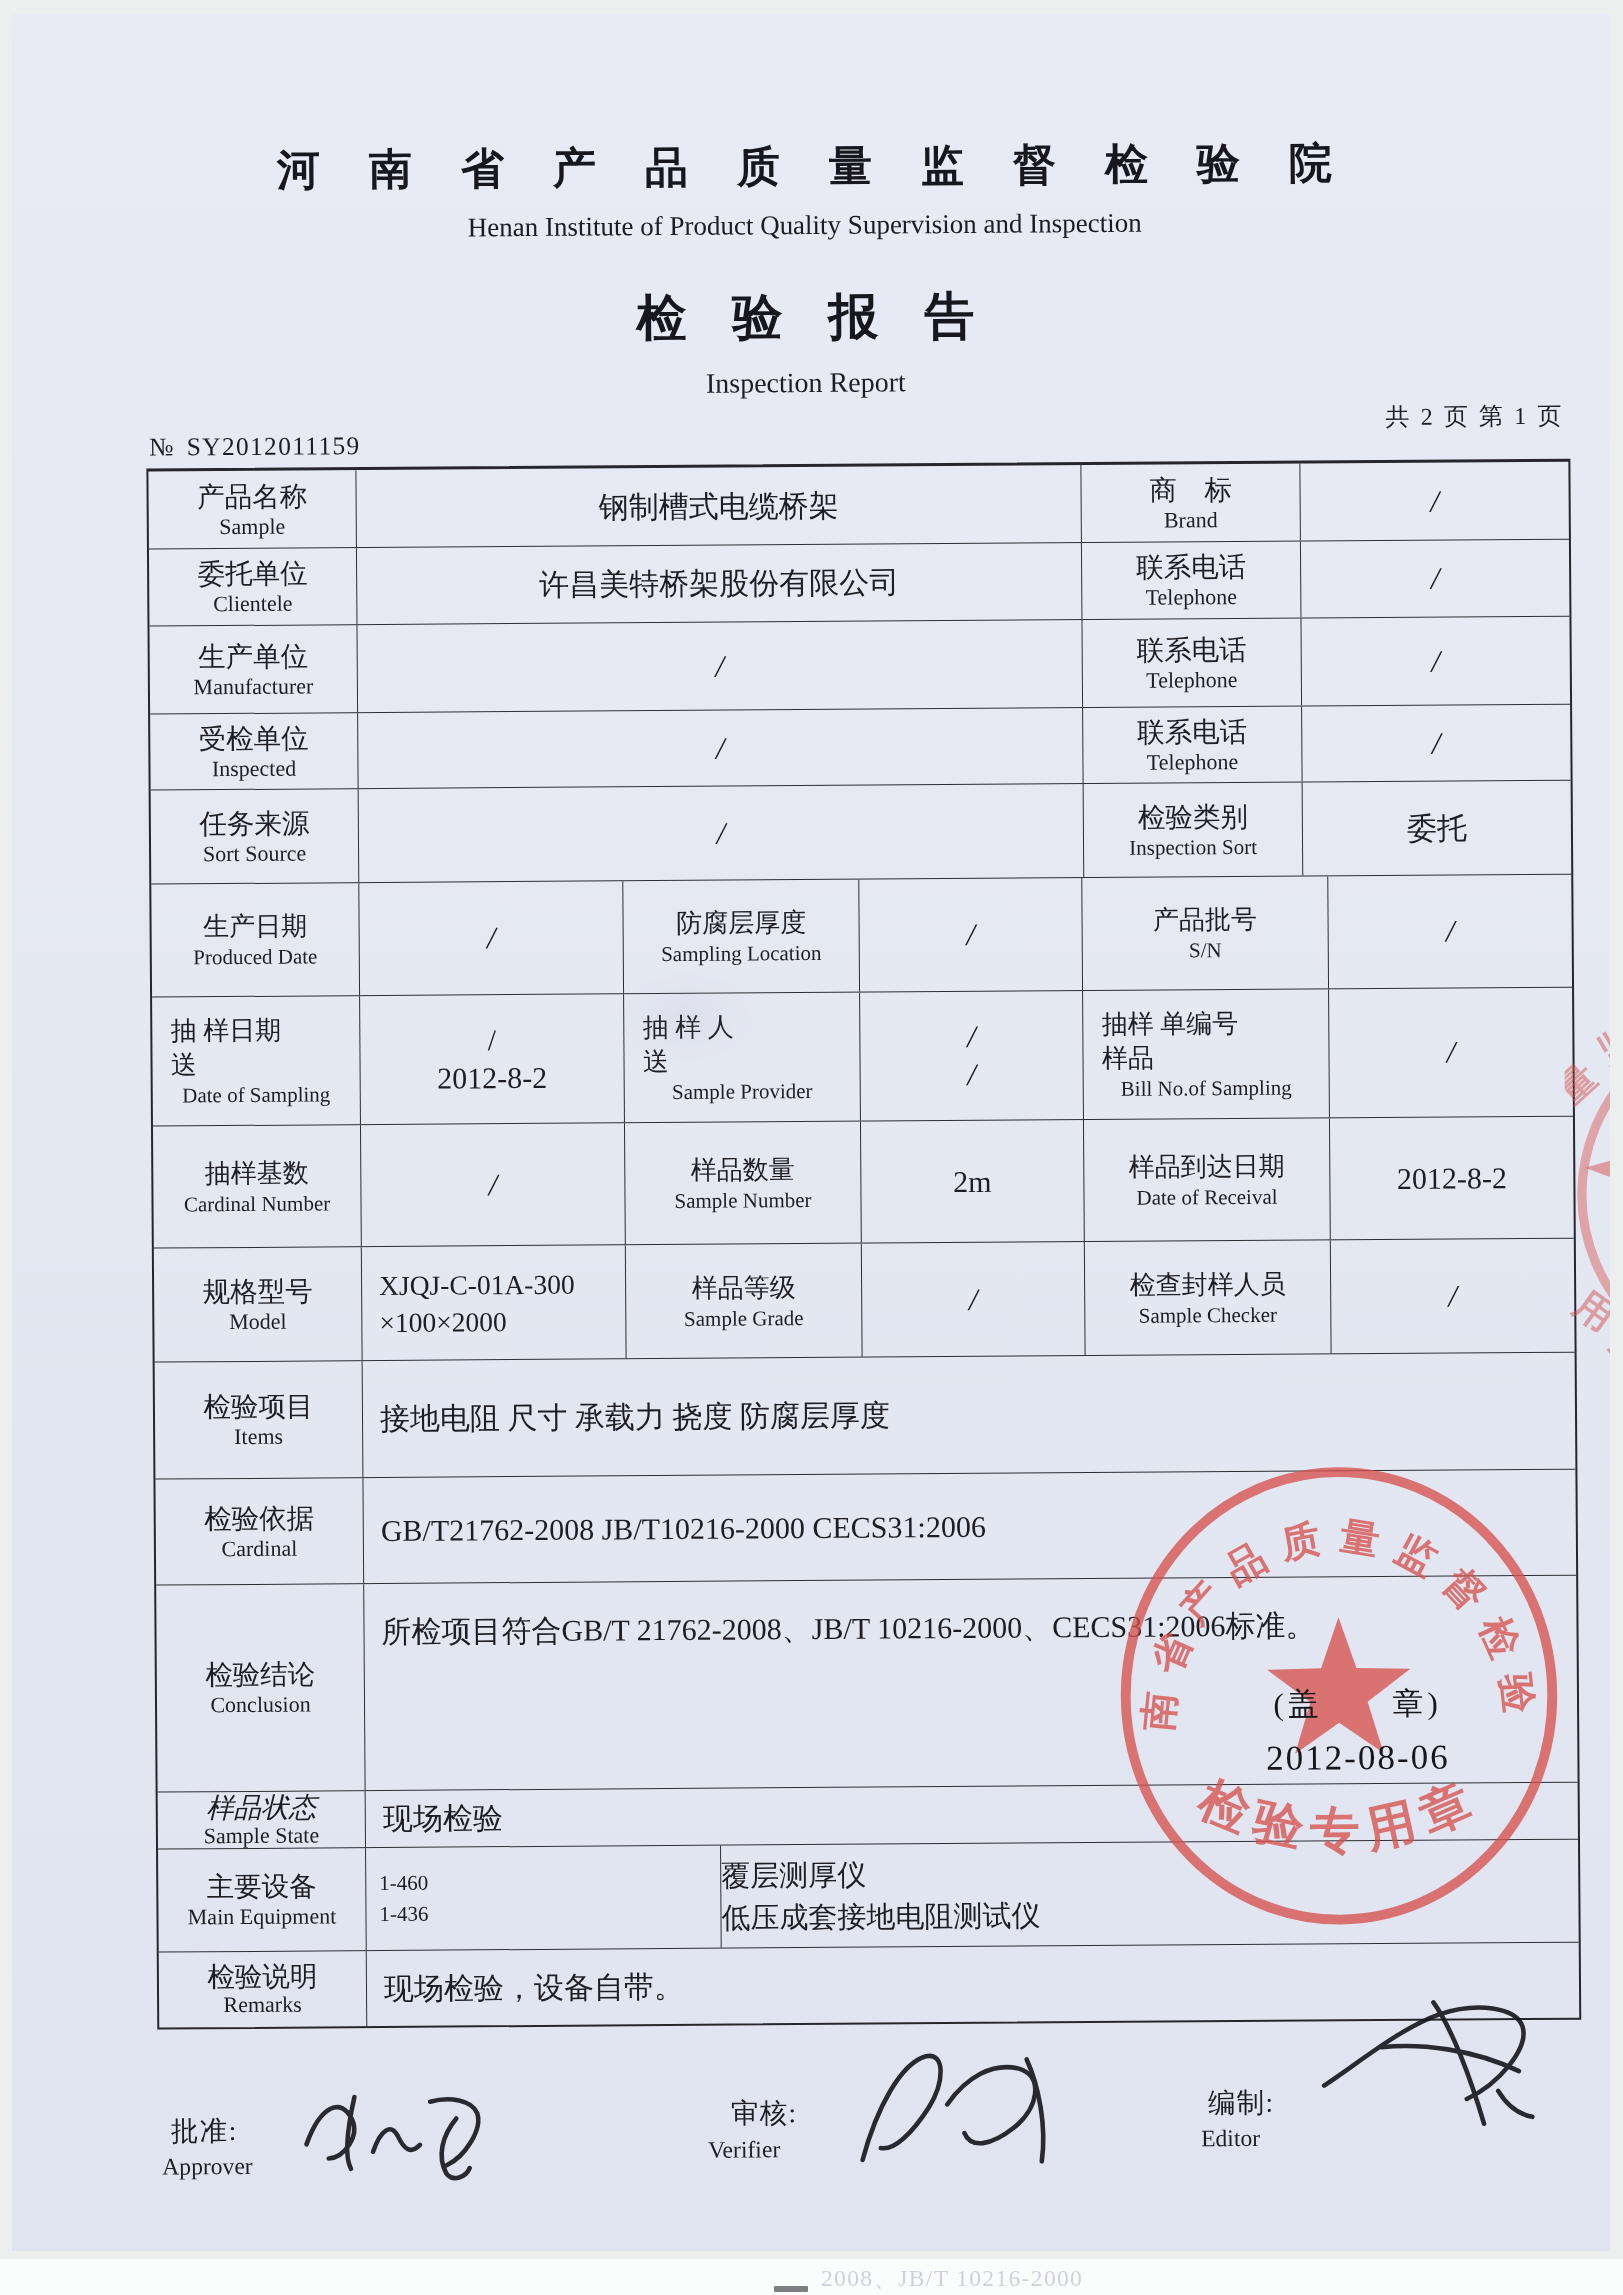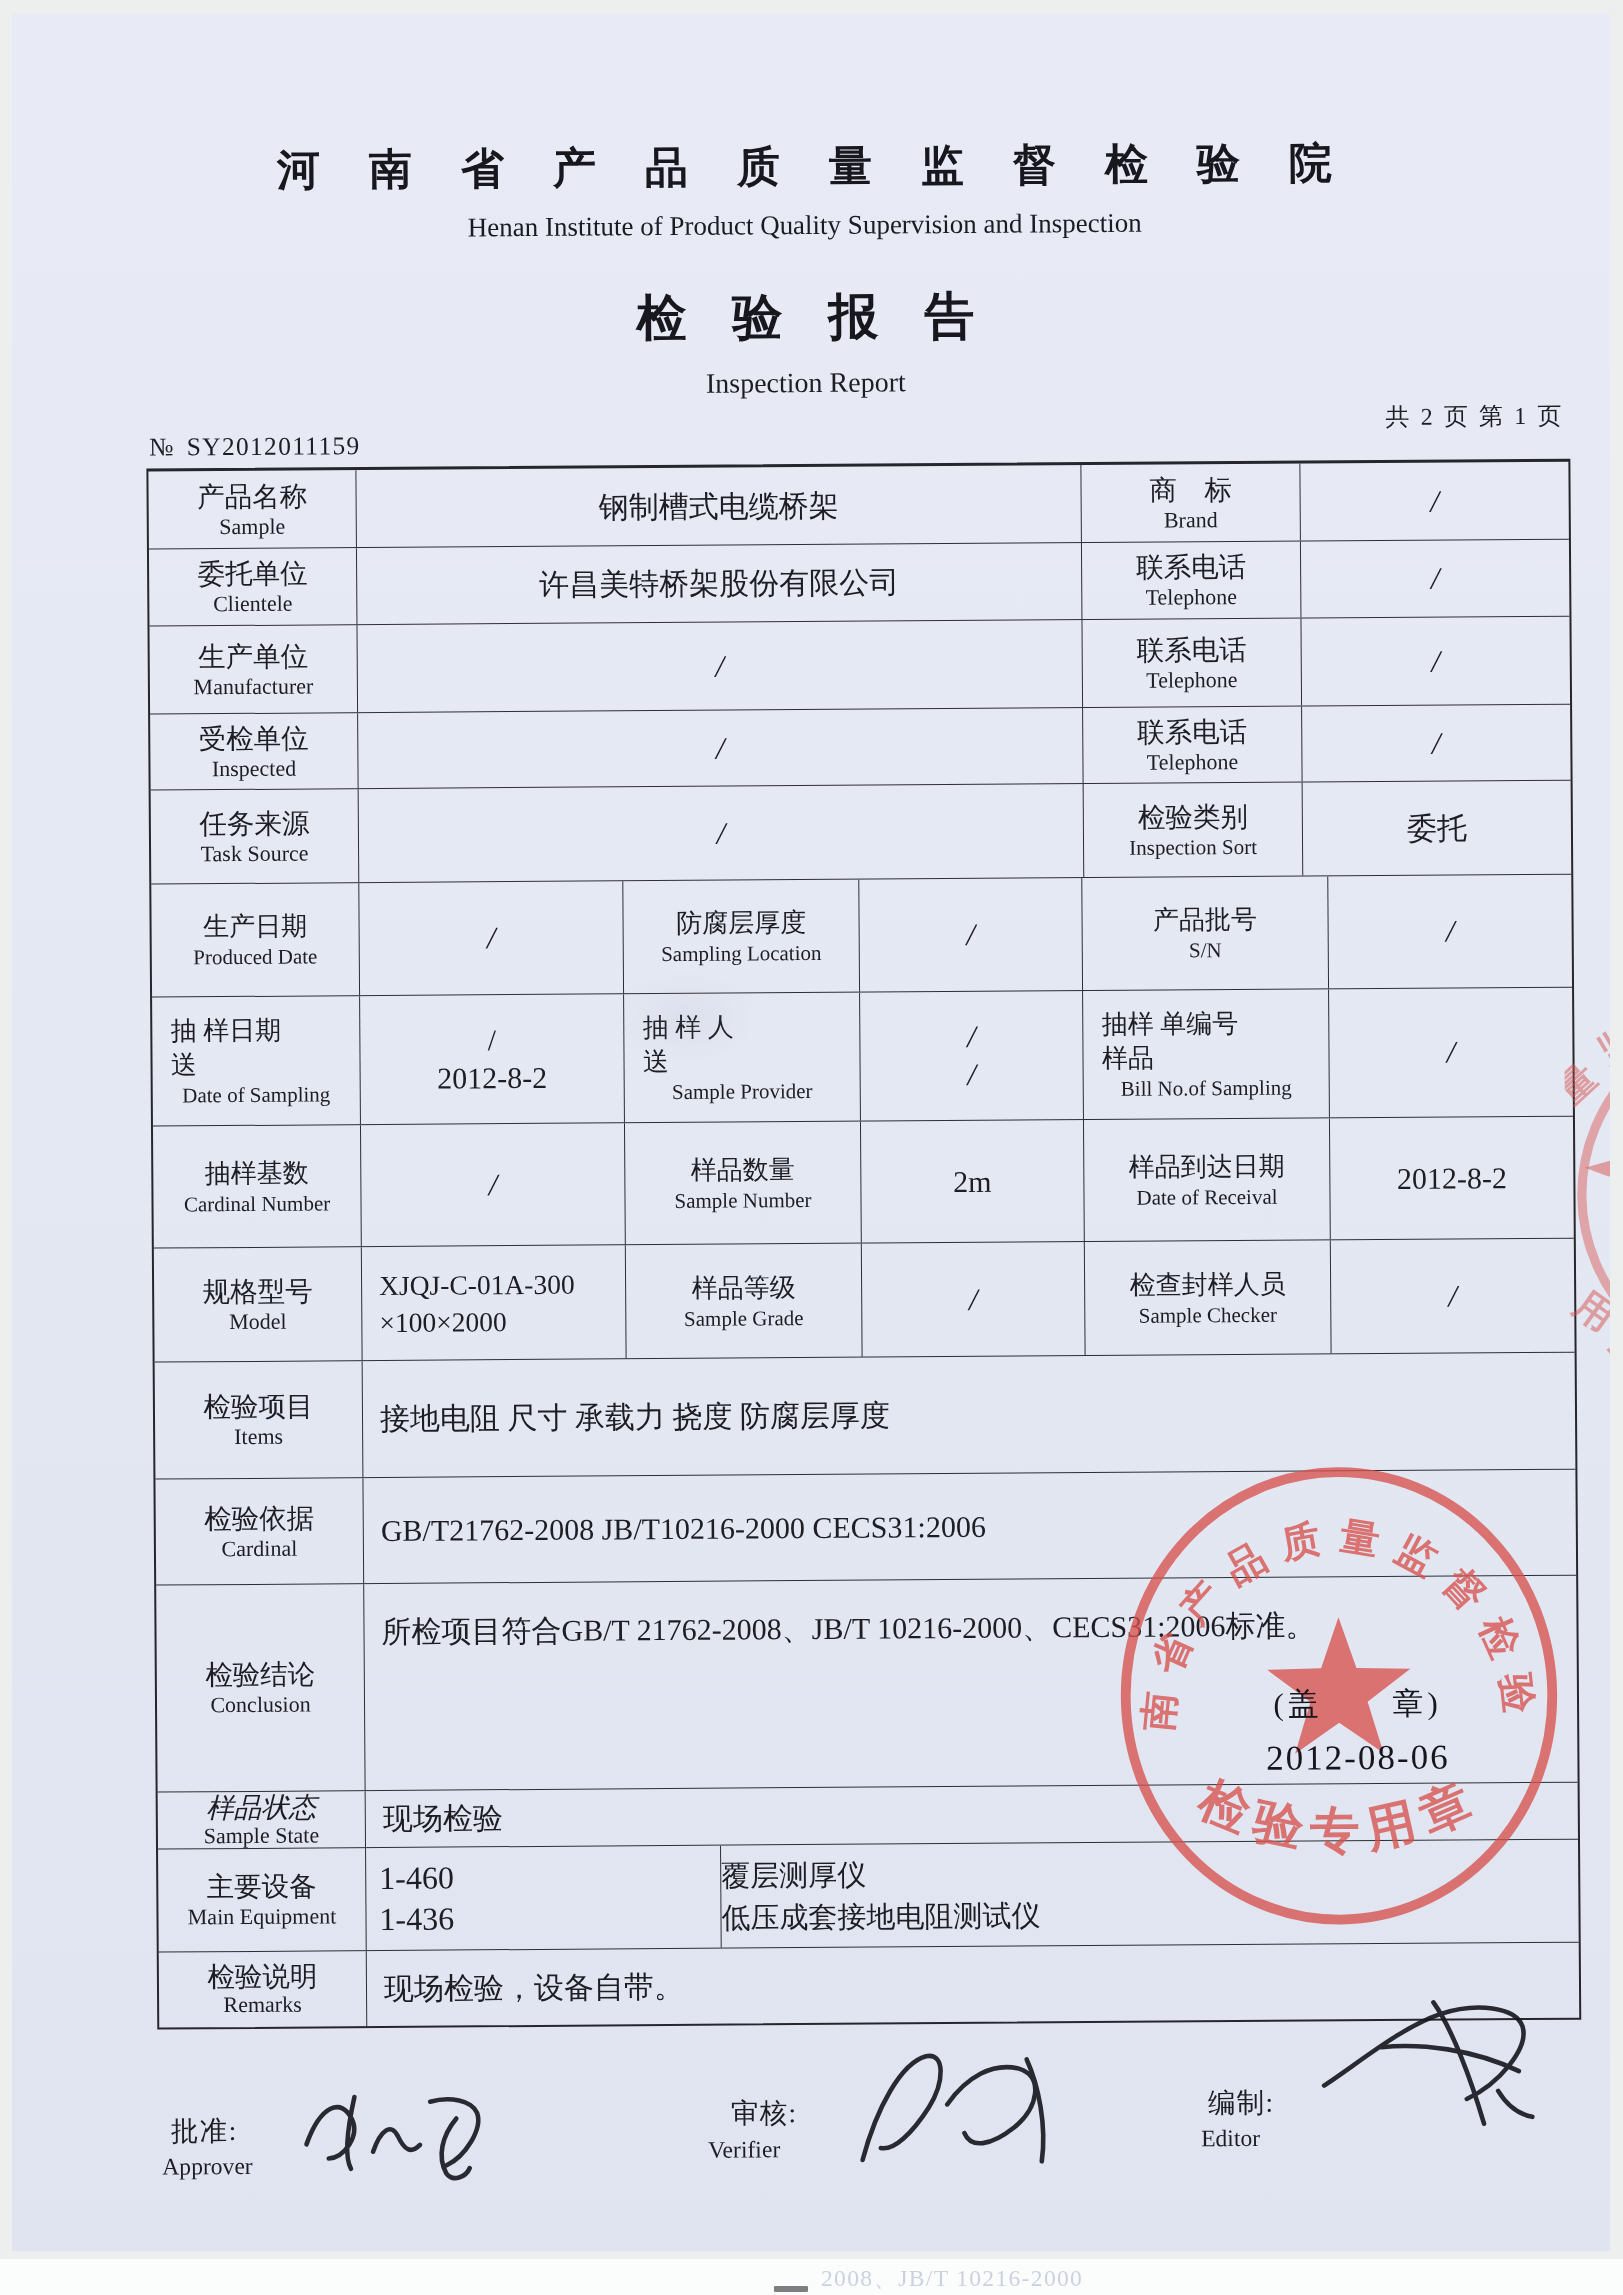--- a/index.html
+++ b/index.html
@@ -36,21 +36,21 @@
   .cn-left{align-items:flex-start;}
   .cn-left .cn{text-align:left;padding-left:18.3px;}
   .cn-left .en{align-self:center;padding-left:0;}
   .slash{font-size:31px;font-style:italic;}
   .small-cn{font-size:26px;}
 
   .concl-row{position:relative;}
   .stamp-note{position:absolute;left:1204px;top:1673px;width:275px;text-align:center;font-size:31px;letter-spacing:3.9px;z-index:6;color:#16161c;}
   .stamp-date{position:absolute;left:1204px;top:1728px;width:275px;text-align:center;font-size:35px;letter-spacing:2px;z-index:6;color:#16161c;}
 
-  .equip-codes{font-size:32px;line-height:41px;white-space:pre-line;text-align:left;}
+  .equip-codes{font-size:21px;line-height:31px;white-space:pre-line;text-align:left;}
   .equip-names{font-size:29px;line-height:42px;white-space:pre-line;text-align:left;}
 
   .sig-label-cn{position:absolute;font-size:27.5px;letter-spacing:1.3px;}
   .sig-label-en{position:absolute;font-size:23.6px;}
   .sigsvg{position:absolute;z-index:5;}
 
   .stamp-main{position:absolute;left:1094px;top:1450px;z-index:4;}
   .stamp-partial{position:absolute;left:1553px;top:994px;z-index:4;}
 
   .ghost-mid{position:absolute;left:602px;top:956px;width:144px;height:92px;border-radius:50%;
@@ -144,21 +144,21 @@
             <span class="en">Telephone</span>
           </div>
           <div class="c" style="width:268px;">
             <span class="v slash">/</span>
           </div>
         </div>
 
         <div class="r" style="height:94px;">
           <div class="c" style="width:208px;">
             <span class="cn">任务来源</span>
-            <span class="en">Task Source</span>
+            <span class="en">Sort Source</span>
           </div>
           <div class="c" style="width:725px;">
             <span class="v slash">/</span>
           </div>
           <div class="c" style="width:219px;">
             <span class="cn">检验类别</span>
             <span class="en en-s">Inspection Sort</span>
           </div>
           <div class="c" style="width:268px;">
             <span class="v">委托</span>

